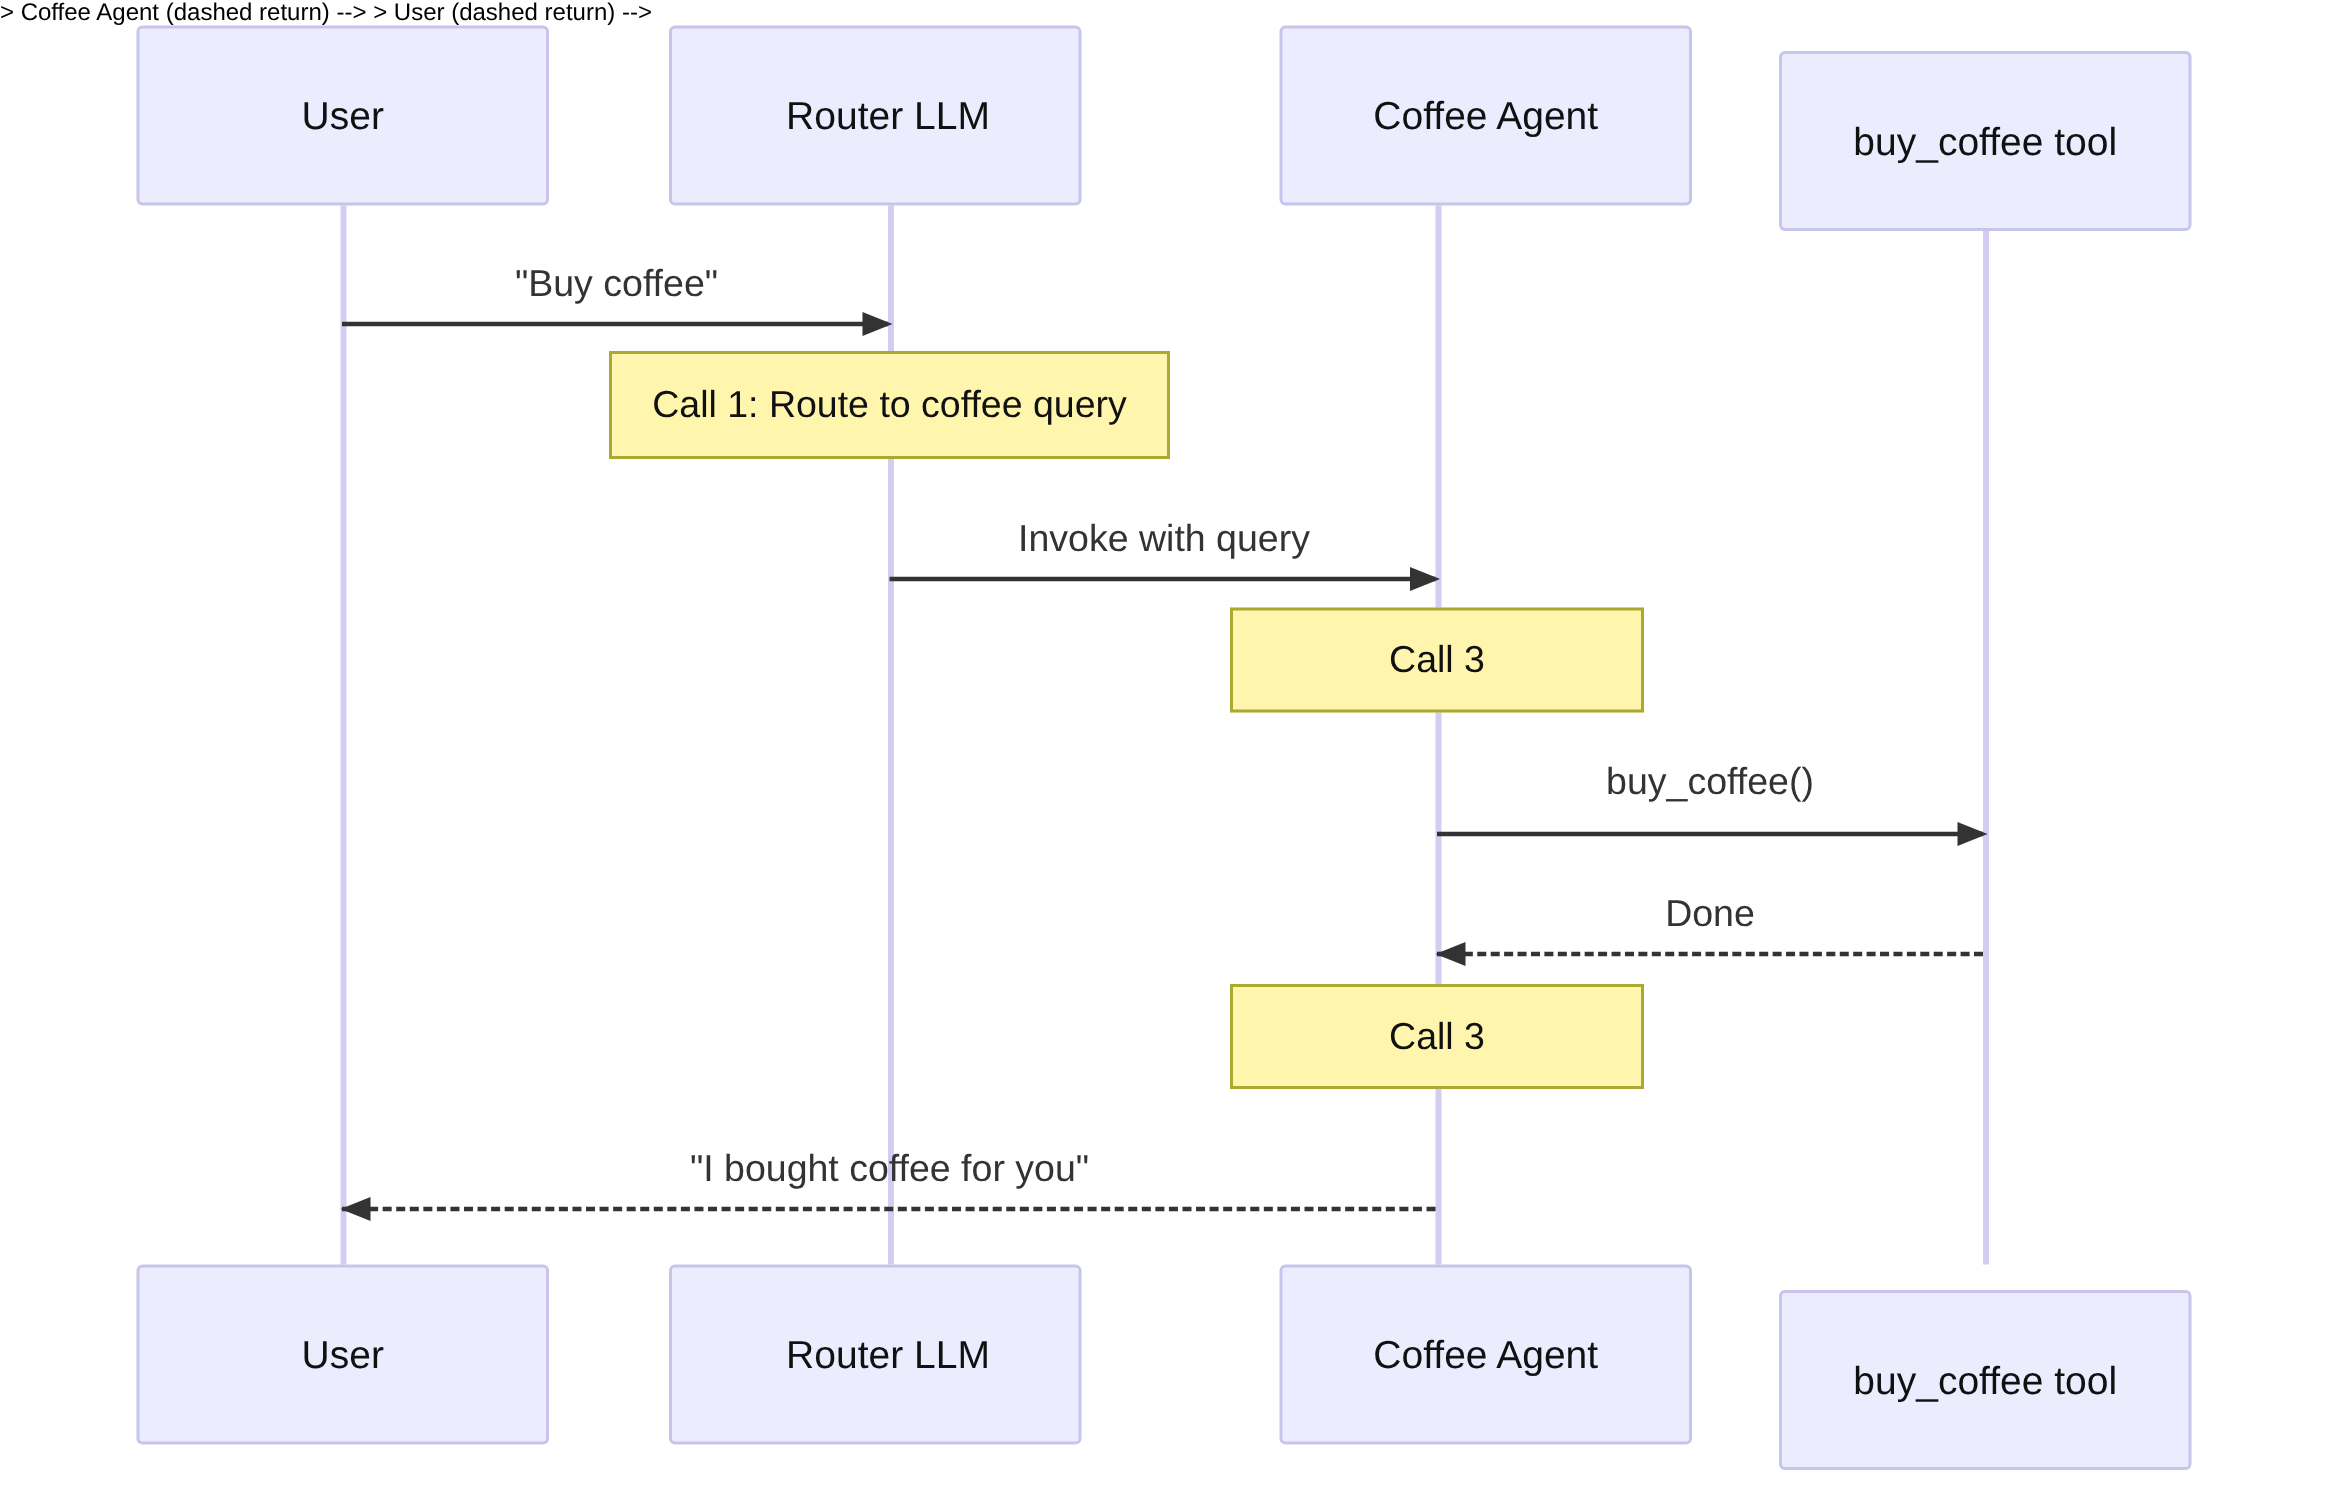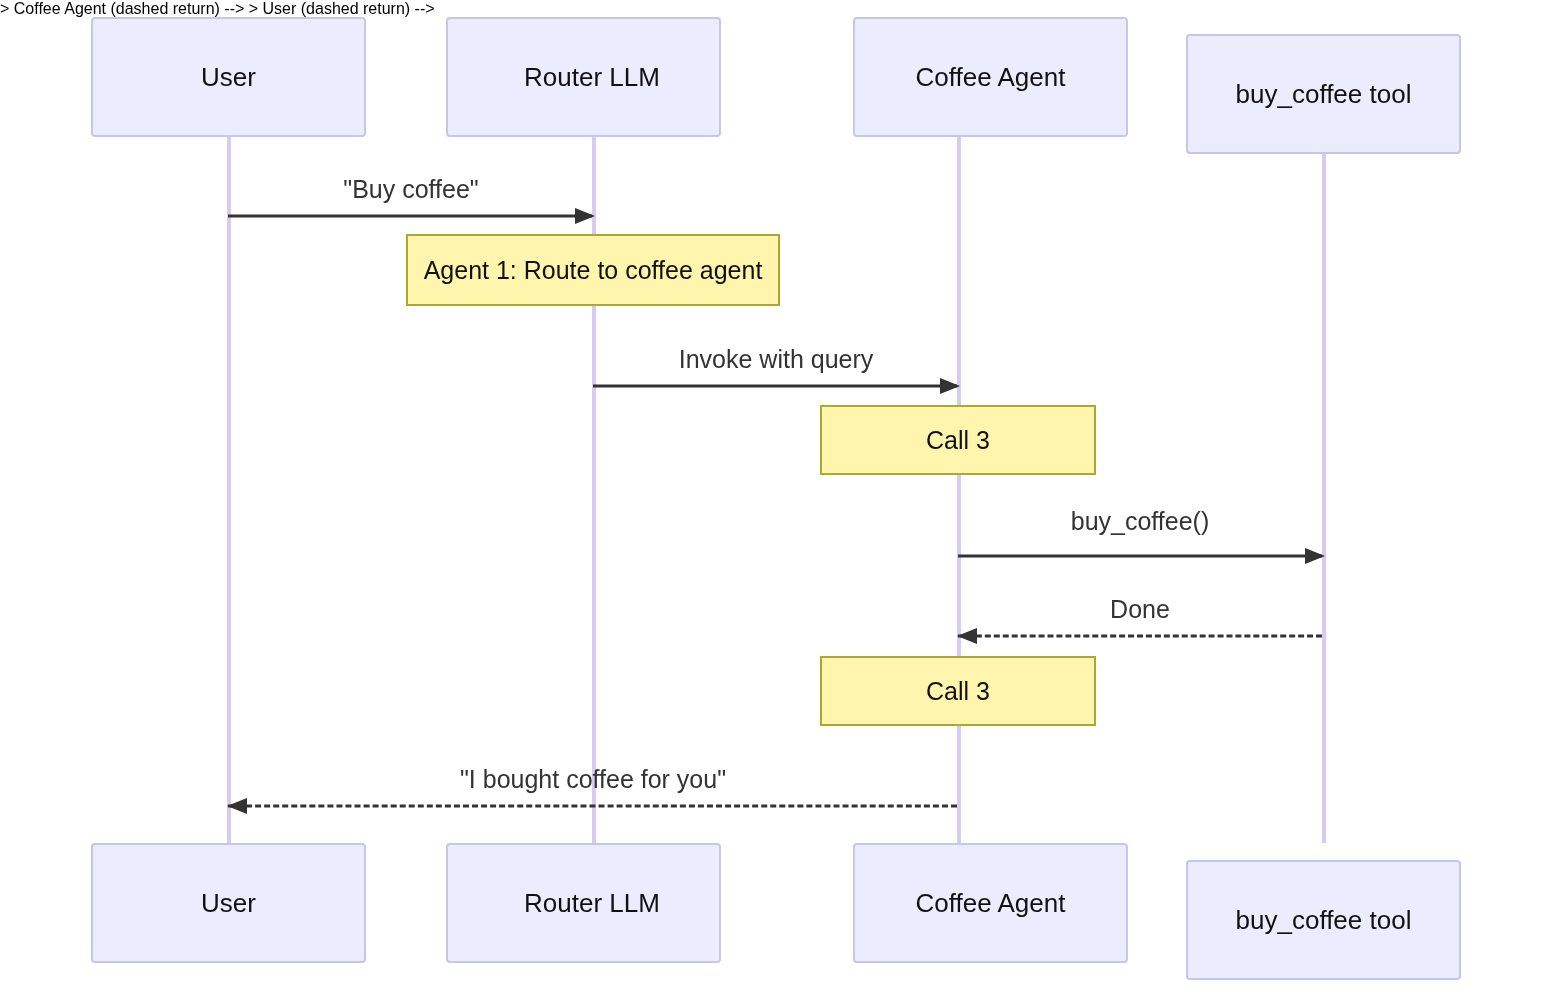--- a/index.html
+++ b/index.html
@@ -123,21 +123,21 @@
 
   
   <div class="msg-label" style="left:411px; top:175px">"Buy coffee"</div>
   <div class="msg-arrow" style="left:228px; top:207px; width:366px">
     <div class="msg-line"></div>
     <span class="arrowhead right"></span>
   </div>
 
   
   <div class="note" style="left:406px; top:234px; width:374px; height:72px">
-    <span>Agent 1: Route to coffee agent</span>
+    <span>Call 1: Route to coffee query</span>
   </div>
 
   
   <div class="msg-label" style="left:776px; top:345px">Invoke with query</div>
   <div class="msg-arrow" style="left:593px; top:377px; width:366px">
     <div class="msg-line"></div>
     <span class="arrowhead right"></span>
   </div>
 
   

